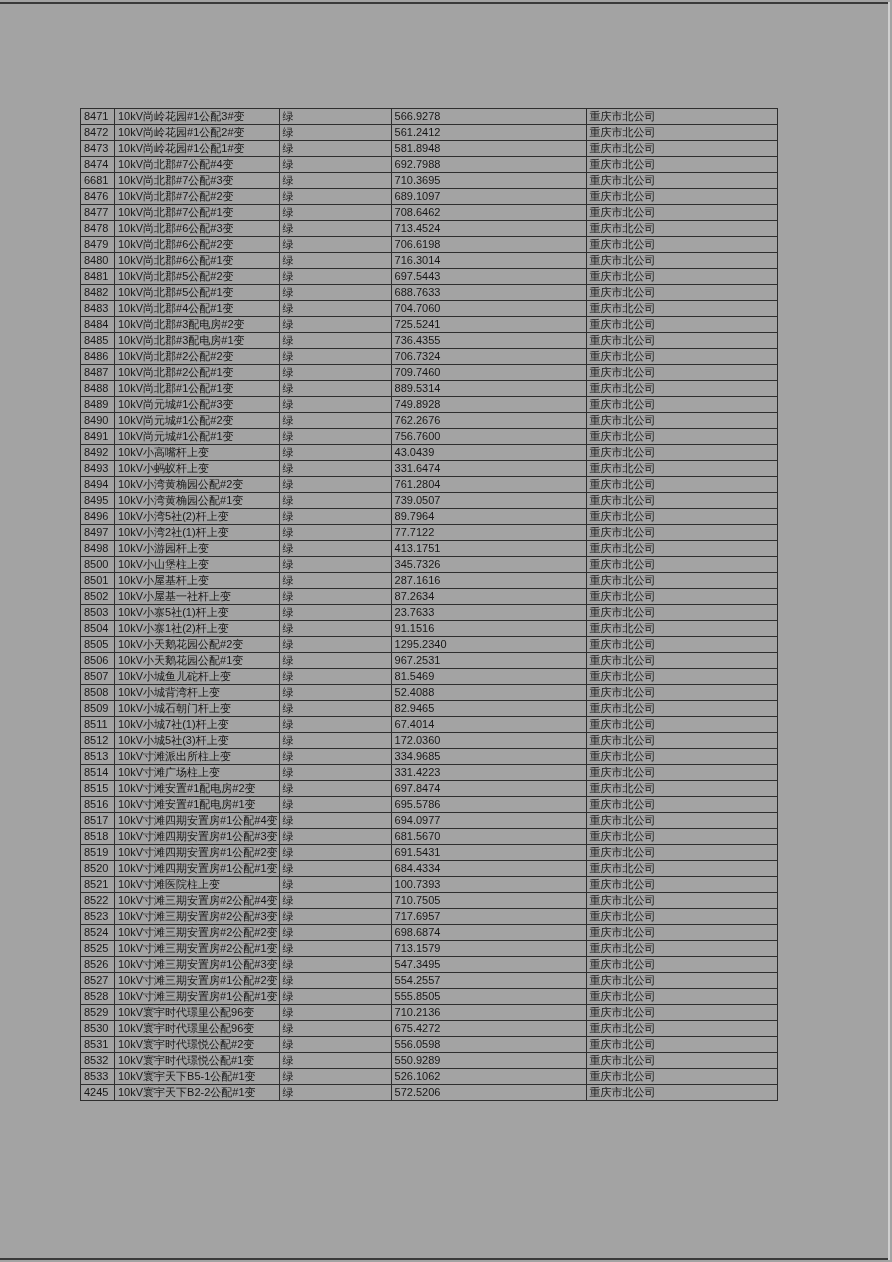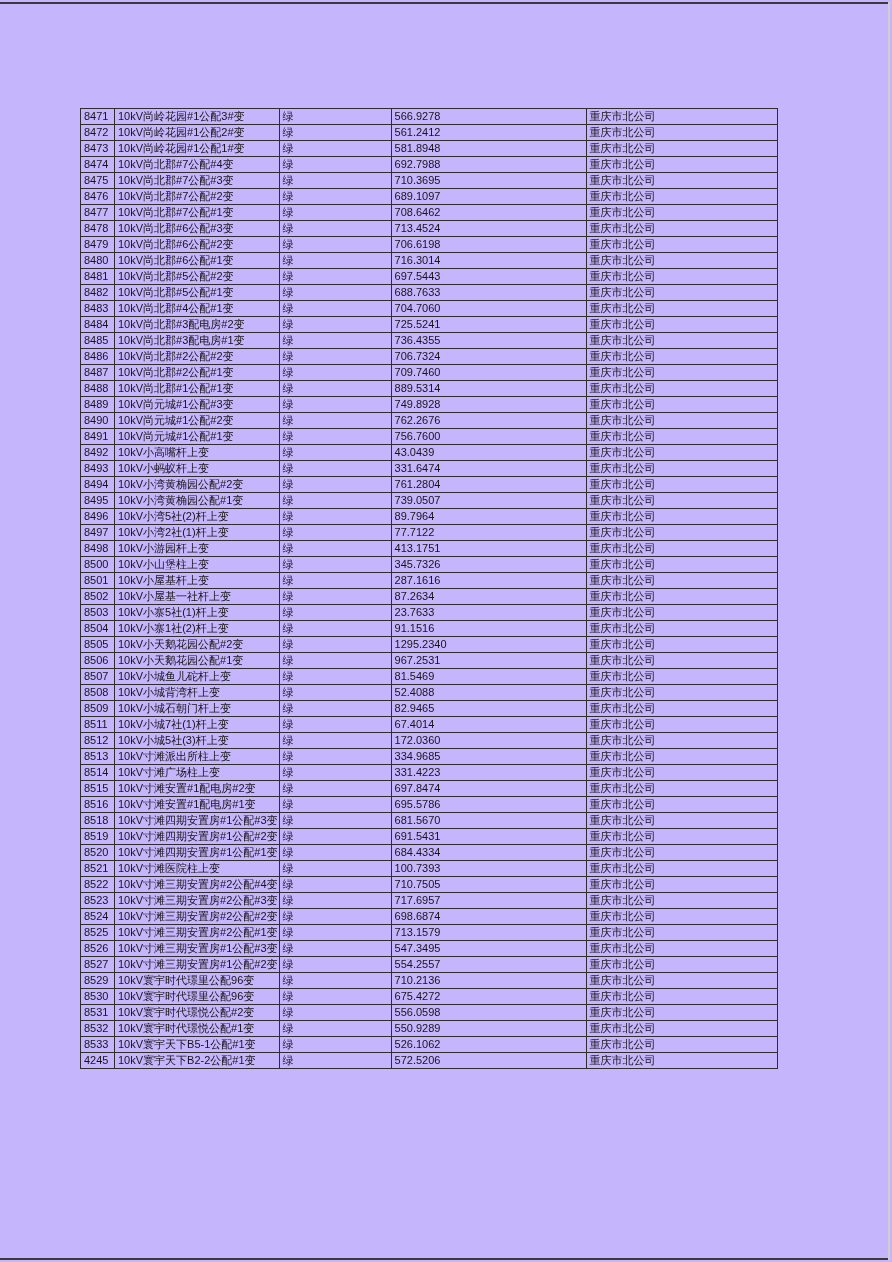--- a/index.html
+++ b/index.html
@@ -1,17 +1,17 @@
 <!DOCTYPE html>
 <html><head>
 <meta charset="utf-8">
 <style>
   html,body{margin:0;padding:0;background:#ffffff;}
   .page{
-    position:relative;width:892px;height:1262px;background:#c4b5fd;overflow:hidden;
+    position:relative;width:892px;height:1262px;background:#a3a3a3;overflow:hidden;
     font-family:"Liberation Sans","DejaVu Sans",sans-serif;
   }
   .edge-top{position:absolute;left:0;top:2px;width:889px;height:2px;background:#3a3a3a;}
   .edge-bottom{position:absolute;left:0;top:1258px;width:889px;height:2px;background:#3a3a3a;}
   .edge-right{position:absolute;left:888px;top:2px;width:2px;height:1258px;background:#cfcfcf;}
   table.grid{
     position:absolute;left:80px;top:108px;
     border-collapse:collapse;table-layout:fixed;
   }
   table.grid td{
@@ -60,21 +60,21 @@
     <td class="c-company">重庆市北公司</td>
   </tr>
         <tr>
     <td class="c-id">8474</td>
     <td class="c-name">10kV尚北郡#7公配#4变</td>
     <td class="c-status">绿</td>
     <td class="c-value">692.7988</td>
     <td class="c-company">重庆市北公司</td>
   </tr>
         <tr>
-    <td class="c-id">8475</td>
+    <td class="c-id">6681</td>
     <td class="c-name">10kV尚北郡#7公配#3变</td>
     <td class="c-status">绿</td>
     <td class="c-value">710.3695</td>
     <td class="c-company">重庆市北公司</td>
   </tr>
         <tr>
     <td class="c-id">8476</td>
     <td class="c-name">10kV尚北郡#7公配#2变</td>
     <td class="c-status">绿</td>
     <td class="c-value">689.1097</td>
@@ -340,20 +340,27 @@
     <td class="c-company">重庆市北公司</td>
   </tr>
         <tr>
     <td class="c-id">8516</td>
     <td class="c-name">10kV寸滩安置#1配电房#1变</td>
     <td class="c-status">绿</td>
     <td class="c-value">695.5786</td>
     <td class="c-company">重庆市北公司</td>
   </tr>
         <tr>
+    <td class="c-id">8517</td>
+    <td class="c-name">10kV寸滩四期安置房#1公配#4变</td>
+    <td class="c-status">绿</td>
+    <td class="c-value">694.0977</td>
+    <td class="c-company">重庆市北公司</td>
+  </tr>
+        <tr>
     <td class="c-id">8518</td>
     <td class="c-name">10kV寸滩四期安置房#1公配#3变</td>
     <td class="c-status">绿</td>
     <td class="c-value">681.5670</td>
     <td class="c-company">重庆市北公司</td>
   </tr>
         <tr>
     <td class="c-id">8519</td>
     <td class="c-name">10kV寸滩四期安置房#1公配#2变</td>
     <td class="c-status">绿</td>
@@ -407,20 +414,27 @@
     <td class="c-name">10kV寸滩三期安置房#1公配#3变</td>
     <td class="c-status">绿</td>
     <td class="c-value">547.3495</td>
     <td class="c-company">重庆市北公司</td>
   </tr>
         <tr>
     <td class="c-id">8527</td>
     <td class="c-name">10kV寸滩三期安置房#1公配#2变</td>
     <td class="c-status">绿</td>
     <td class="c-value">554.2557</td>
+    <td class="c-company">重庆市北公司</td>
+  </tr>
+        <tr>
+    <td class="c-id">8528</td>
+    <td class="c-name">10kV寸滩三期安置房#1公配#1变</td>
+    <td class="c-status">绿</td>
+    <td class="c-value">555.8505</td>
     <td class="c-company">重庆市北公司</td>
   </tr>
         <tr>
     <td class="c-id">8529</td>
     <td class="c-name">10kV寰宇时代璟里公配96变</td>
     <td class="c-status">绿</td>
     <td class="c-value">710.2136</td>
     <td class="c-company">重庆市北公司</td>
   </tr>
         <tr>

